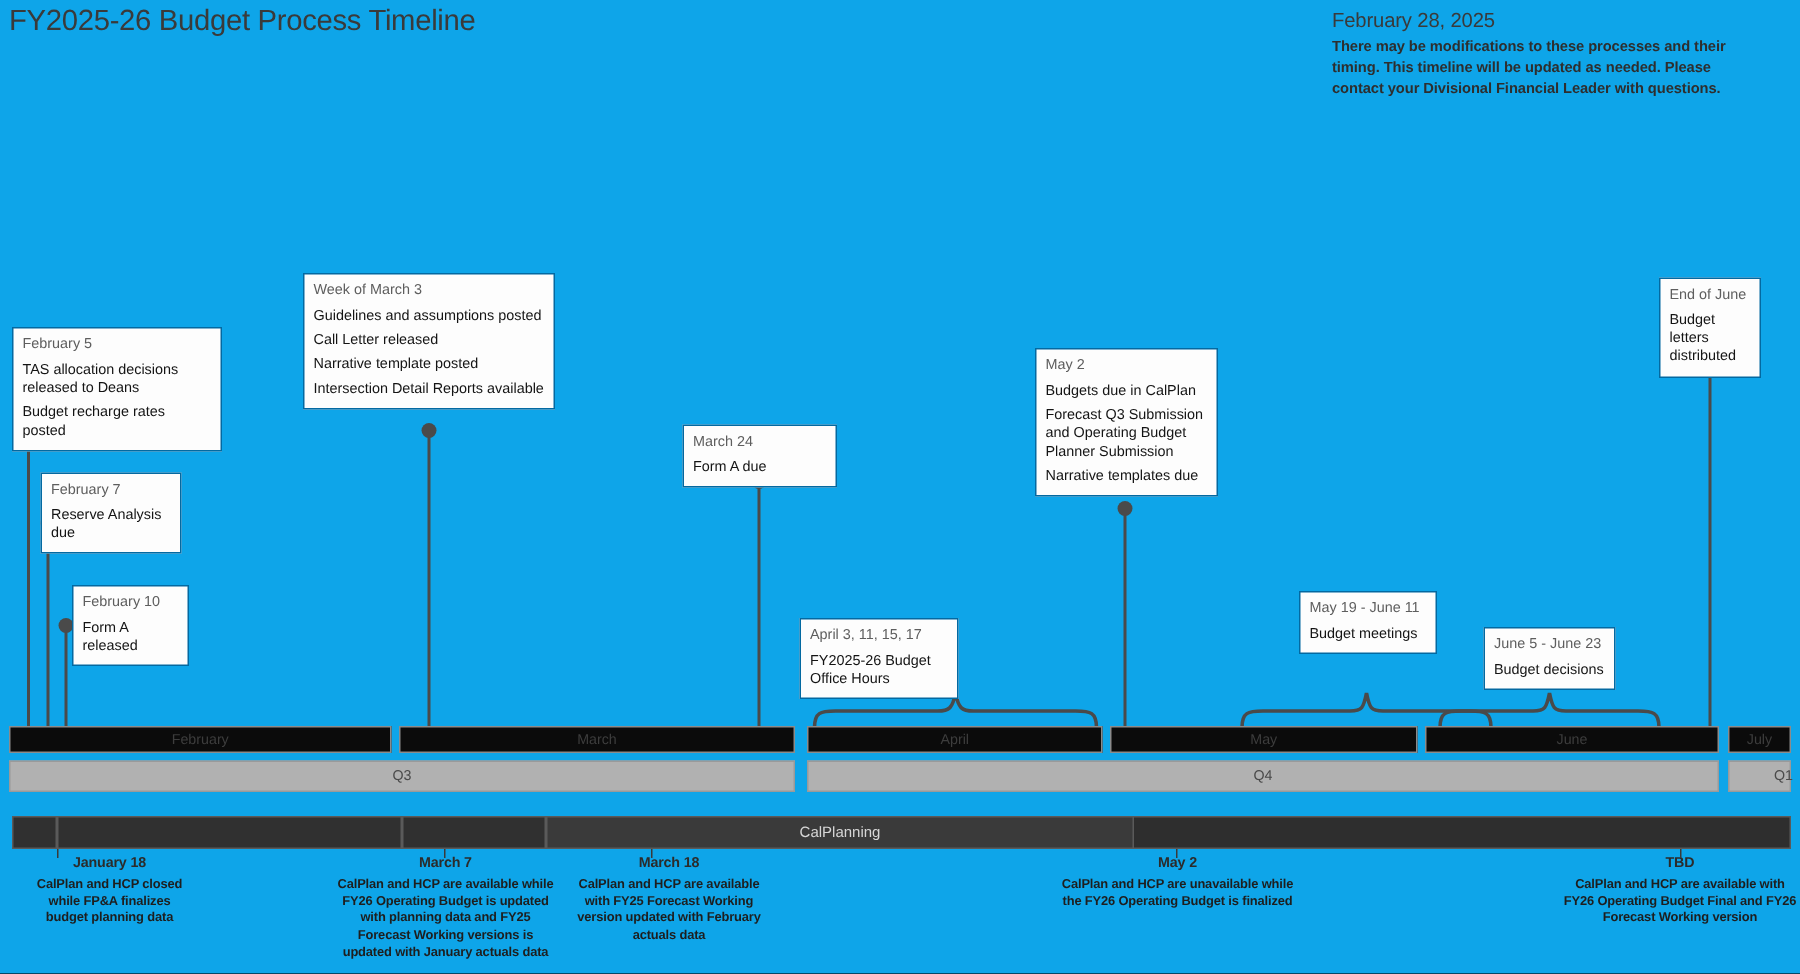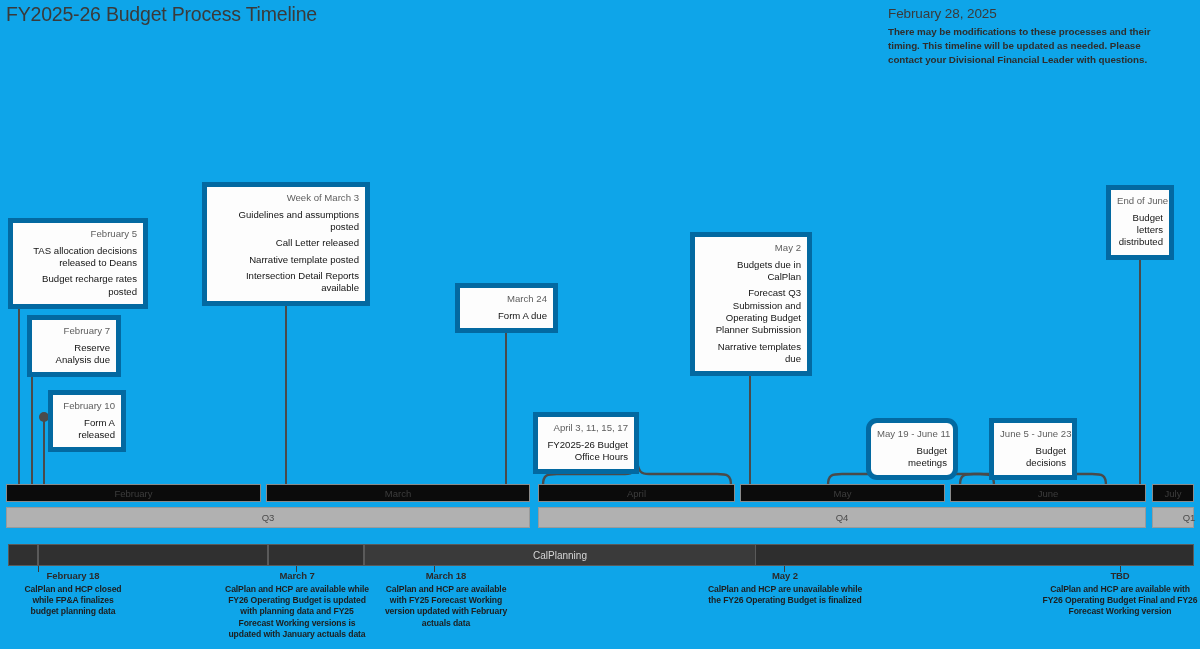--- a/index.html
+++ b/index.html
@@ -25,23 +25,23 @@
   }
   .note-body {
     font-size: 9.8px; font-weight: 700; color: #2e2e2e;
     line-height: 1.45; letter-spacing: -0.05px;
   }
 
   
   .card {
     position: absolute;
     background: #fdfdfd;
-    border: 5px solid #0369a1;
+    border: 1px solid #0369a1;
     padding: 5px 6px 6px 6px;
-    text-align: right;
+    text-align: left;
     z-index: 6;
   }
   .card .card-date {
     font-size: 9.6px; color: #5e5e5e; font-weight: 400;
     line-height: 1.35; margin-bottom: 4px; white-space: nowrap;
   }
   .card .card-line {
     font-size: 9.6px; color: #141414; font-weight: 400;
     line-height: 1.28; margin-bottom: 4px;
   }
@@ -188,21 +188,21 @@
     <div class="card-line">FY2025-26 Budget Office Hours</div>
   </div>
 
   <div class="card" style="left:690px; top:232px; width:122px;">
     <div class="card-date">May 2</div>
     <div class="card-line">Budgets due in CalPlan</div>
     <div class="card-line">Forecast Q3 Submission and Operating Budget Planner Submission</div>
     <div class="card-line">Narrative templates due</div>
   </div>
 
-  <div class="card" style="left:866px; top:418px; width:92px;border-radius:11px;">
+  <div class="card" style="left:866px; top:394px; width:92px;">
     <div class="card-date">May 19 - June 11</div>
     <div class="card-line">Budget meetings</div>
   </div>
 
   <div class="card" style="left:989px; top:418px; width:88px;">
     <div class="card-date">June 5 - June 23</div>
     <div class="card-line">Budget decisions</div>
   </div>
 
   <div class="card" style="left:1106px; top:185px; width:68px;">
@@ -247,21 +247,21 @@
     <span>CalPlanning</span>
   </div>
 
   <div class="tick" style="left:38px; top:566px; height:6px;"></div>
   <div class="tick" style="left:296px; top:566px; height:6px;"></div>
   <div class="tick" style="left:434px; top:566px; height:6px;"></div>
   <div class="tick" style="left:784px; top:566px; height:6px;"></div>
   <div class="tick" style="left:1120px; top:566px; height:6px;"></div>
 
   <div class="foot" style="left:18px; top:570px; width:110px;">
-    <div class="foot-date">February 18</div>
+    <div class="foot-date">January 18</div>
     <div class="foot-text">CalPlan and HCP closed while FP&amp;A finalizes budget planning data</div>
   </div>
 
   <div class="foot" style="left:222px; top:570px; width:150px;">
     <div class="foot-date">March 7</div>
     <div class="foot-text">CalPlan and HCP are available while FY26 Operating Budget is updated with planning data and FY25 Forecast Working versions is updated with January actuals data</div>
   </div>
 
   <div class="foot" style="left:384px; top:570px; width:124px;">
     <div class="foot-date">March 18</div>

